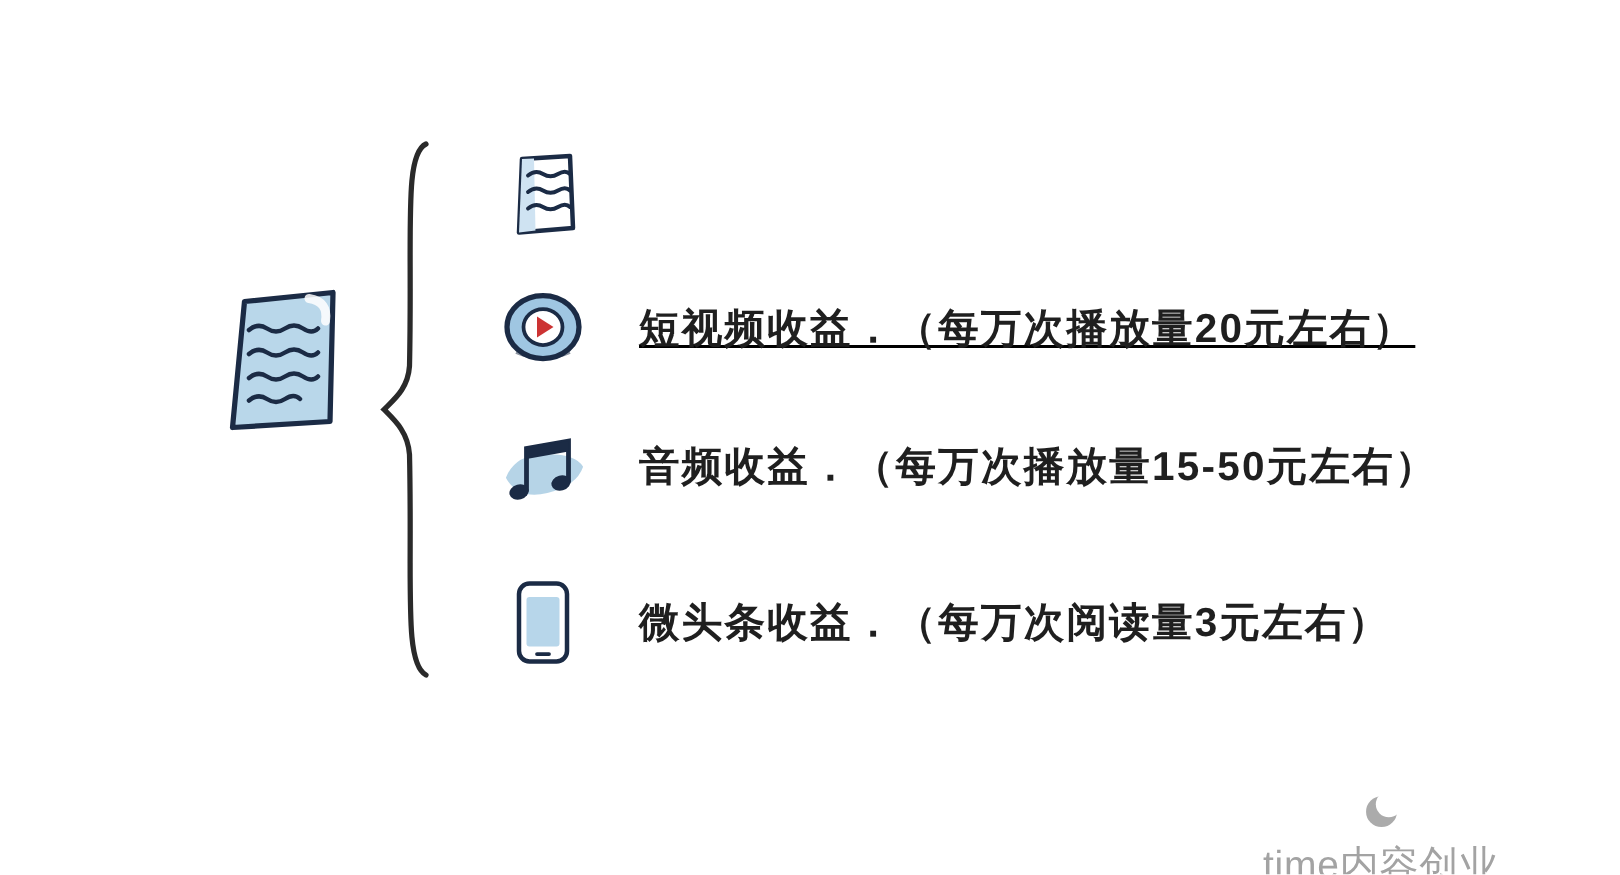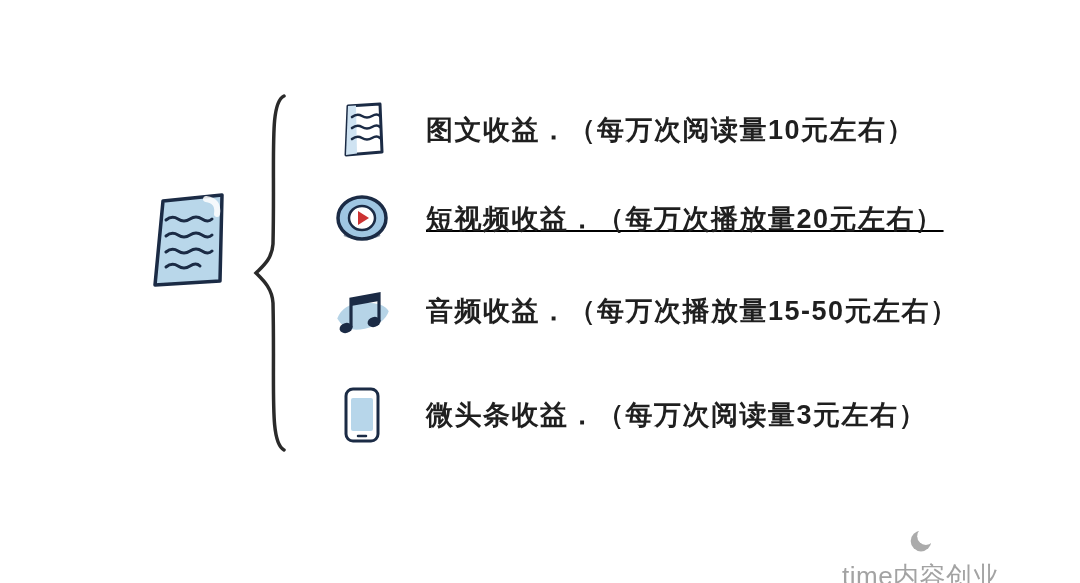--- a/index.html
+++ b/index.html
@@ -93,21 +93,20 @@
   <div class="row" style="top:102px;">
     <span class="icon-box">
       <svg width="48" height="56" viewBox="0 0 48 56">
         <path d="M10 4 L42 2 L44 50 L8 53 Z" fill="#ffffff" stroke="#1b2b45" stroke-width="3" stroke-linejoin="round"></path>
         <path d="M10 4 L18 3.6 L19 51.6 L8 53 Z" fill="#cfe3f2" stroke="none"></path>
         <path d="M14 15 q5 -4 10 -1 t10 0 t8 0" fill="none" stroke="#1b2b45" stroke-width="2.6" stroke-linecap="round"></path>
         <path d="M14 26 q5 -4 10 -1 t10 0 t8 0" fill="none" stroke="#1b2b45" stroke-width="2.6" stroke-linecap="round"></path>
         <path d="M14 37 q5 -4 10 -1 t10 0 t8 0" fill="none" stroke="#1b2b45" stroke-width="2.6" stroke-linecap="round"></path>
       </svg>
     </span>
-    <span class="label">图文收益．（每万次阅读量10元左右）</span>
   </div>
 
   <div class="row" style="top:194px;text-decoration:underline;">
     <span class="icon-box">
       <svg width="56" height="50" viewBox="0 0 56 50">
         <ellipse cx="28" cy="24" rx="24" ry="21" fill="#9fc6e2" stroke="#1b2b45" stroke-width="3.5"></ellipse>
         <ellipse cx="28" cy="24" rx="13" ry="12" fill="#ffffff" stroke="#1b2b45" stroke-width="2.5"></ellipse>
         <polygon points="24,17 35,24 24,31" fill="#cc3333"></polygon>
         <path d="M10 41 q18 8 36 0" fill="none" stroke="#1b2b45" stroke-width="2" opacity="0.5"></path>
       </svg>

